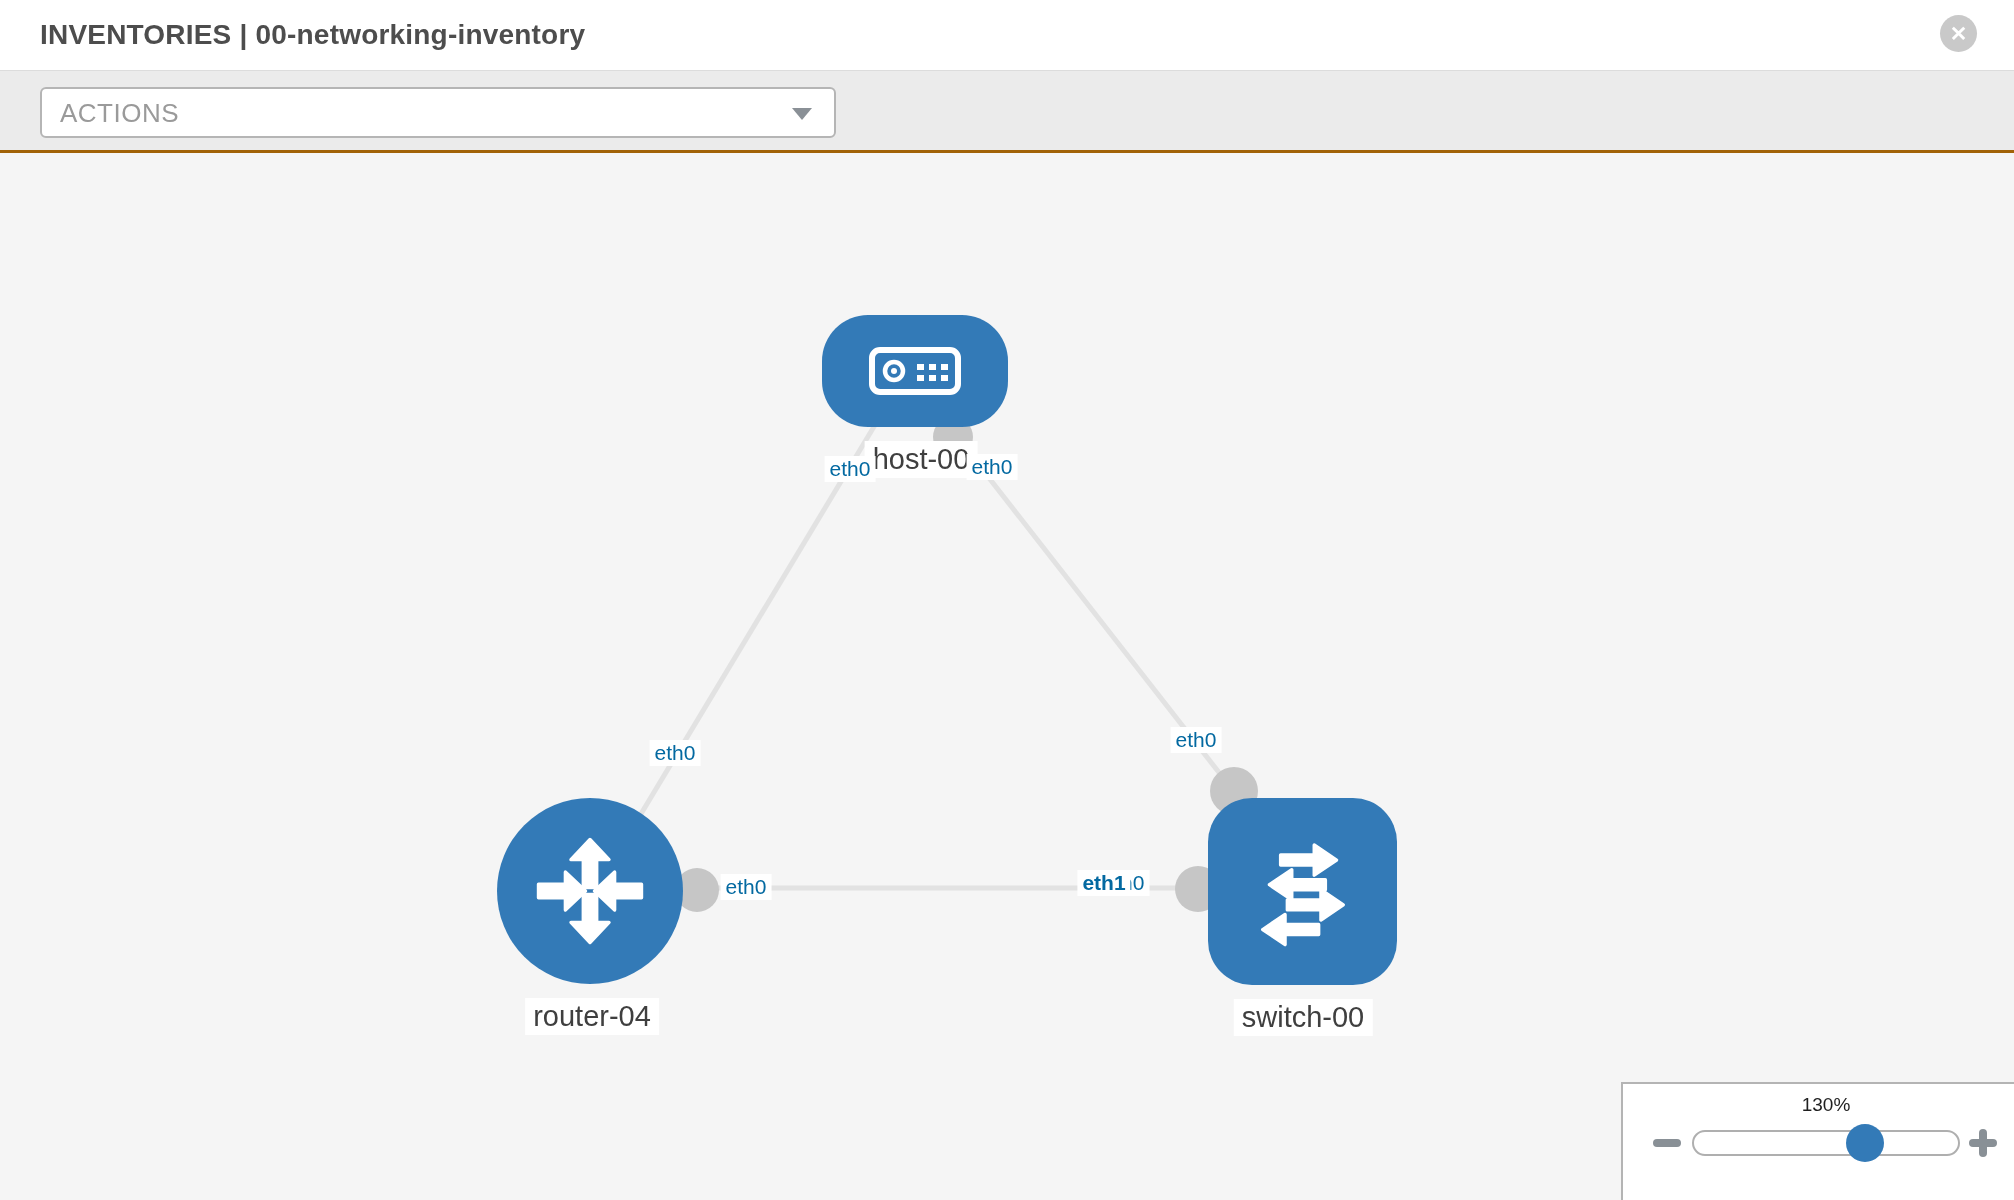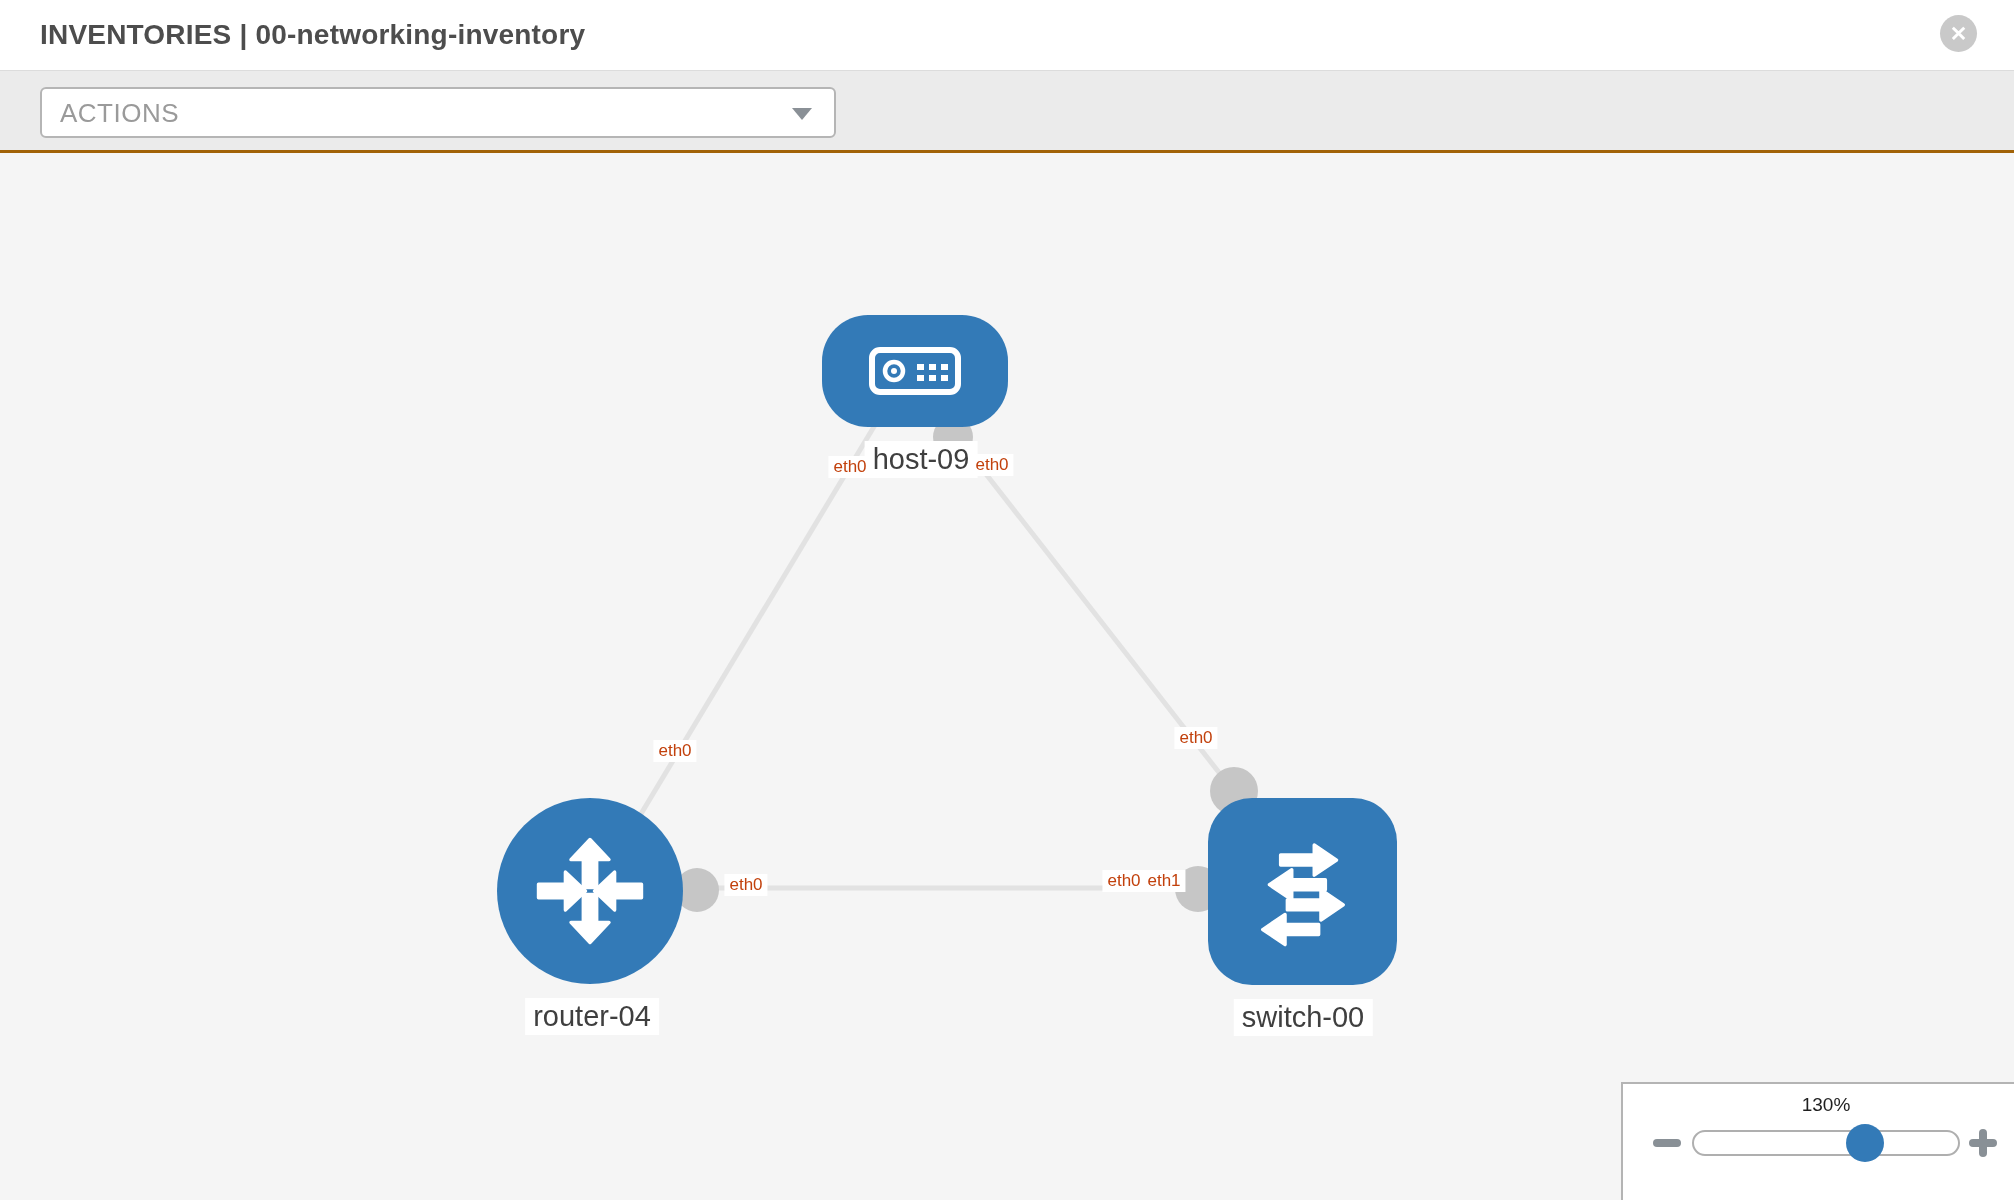--- a/index.html
+++ b/index.html
@@ -21,21 +21,21 @@
     border-left: 10px solid transparent; border-right: 10px solid transparent;
     border-top: 12px solid #8a9096; }
   .tool-icon { position: absolute; top: 94px; width: 40px; height: 40px; cursor: pointer; }
   .canvas { position: absolute; left: 0; top: 153px; width: 2014px; height: 1047px; background: #f5f5f5; }
   .net-svg { position: absolute; left: 0; top: 0; }
   .node { position: absolute; background: #337ab7; display: flex;
     align-items: center; justify-content: center; cursor: pointer; }
   .node-label { position: absolute; transform: translateX(-50%); background: #fff;
     color: #3f3f3f; font-size: 29px; padding: 2px 8px; white-space: nowrap; }
   .if-label { position: absolute; transform: translateX(-50%); background: #fff;
-    color: #c2410c; font-size: 17px; padding: 1px 5px; white-space: nowrap; }
+    color: #0369a1; font-size: 21px; padding: 1px 5px; white-space: nowrap; }
   .zoom-panel { position: absolute; left: 1621px; top: 1082px; width: 420px; height: 150px;
     background: #fff; border: 2px solid #b4b4b4; }
   .zoom-value { position: absolute; left: 133px; top: 10px; width: 140px;
     text-align: center; font-size: 19px; color: #1f1f1f; }
   .zoom-minus { position: absolute; left: 30px; top: 55px; width: 28px; height: 8px;
     background: #899096; border-radius: 4px; cursor: pointer; }
   .zoom-track { position: absolute; left: 69px; top: 46px; width: 268px; height: 26px;
     background: #fff; border: 2px solid #afafaf; border-radius: 13px; cursor: pointer; }
   .zoom-thumb { position: absolute; left: 223px; top: 40px; width: 38px; height: 38px;
     border-radius: 50%; background: #337ab7; cursor: pointer; }
@@ -113,31 +113,31 @@
     <svg width="112" height="112" viewBox="0 0 100 100">
       <g fill="#fff" stroke="#fff" stroke-width="3" stroke-linejoin="round">
         <path d="M30,17 L60,17 L60,8 L80,21.5 L60,35 L60,26 L30,26 Z"></path>
         <path d="M70,39 L40,39 L40,30 L20,43.5 L40,57 L40,48 L70,48 Z"></path>
         <path d="M36,57 L66,57 L66,48 L86,61.5 L66,75 L66,66 L36,66 Z"></path>
         <path d="M64,79 L34,79 L34,70 L14,83.5 L34,97 L34,88 L64,88 Z"></path>
       </g>
     </svg>
   </div>
 
-  <div class="node-label" style="left:921px; top:288px;">host-09</div>
+  <div class="node-label" style="left:921px; top:288px;">host-00</div>
   <div class="node-label" style="left:592px; top:845px;">router-04</div>
   <div class="node-label" style="left:1303px; top:846px;">switch-00</div>
 
   <div class="if-label" style="left:675px; top:587px;">eth0</div>
   <div class="if-label" style="left:850px; top:303px;">eth0</div>
   <div class="if-label" style="left:992px; top:301px;">eth0</div>
   <div class="if-label" style="left:1196px; top:574px;">eth0</div>
   <div class="if-label" style="left:746px; top:721px;">eth0</div>
   <div class="if-label" style="left:1124px; top:717px;">eth0</div>
-  <div class="if-label" style="left:1164px; top:717px;">eth1</div>
+  <div class="if-label" style="left:1104px; top:717px;font-weight:bold;">eth1</div>
 
   <div class="zoom-panel" style="top:929px;">
     <div class="zoom-value">130%</div>
     <div class="zoom-minus"></div>
     <div class="zoom-track"></div>
     <div class="zoom-thumb"></div>
     <div class="zoom-plus"></div>
   </div>
 </div>
 

